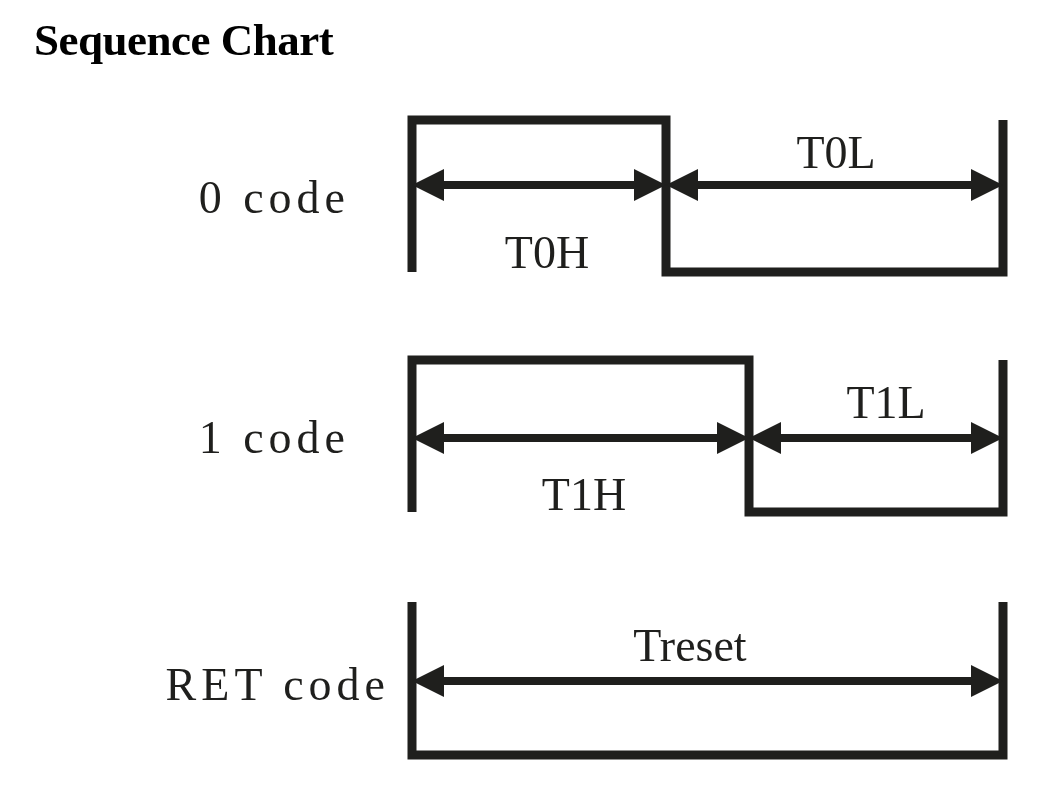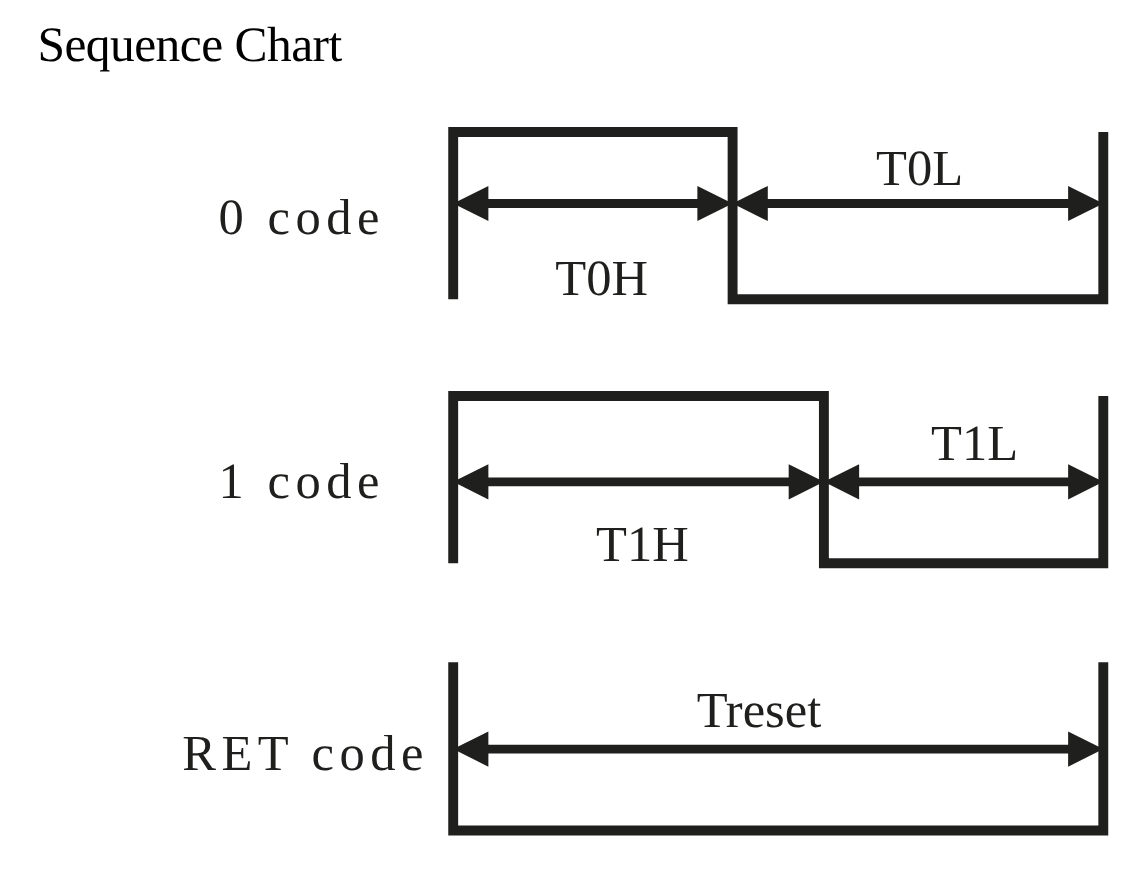--- a/index.html
+++ b/index.html
@@ -14,21 +14,21 @@
     position: relative;
     overflow: hidden;
     font-family: "Liberation Serif", "DejaVu Serif", serif;
     color: #1f1f1d;
   }
   #page-title {
     position: absolute;
     left: 34px;
     top: 14px;
     font-family: "Liberation Serif", "DejaVu Serif", serif;
-    font-weight: normal;
+    font-weight: bold;
     font-size: 45px;
     line-height: 52px;
     letter-spacing: -0.5px;
     color: #000000;
     white-space: pre;
   }
   #chart-svg {
     position: absolute;
     left: 0;
     top: 0;

